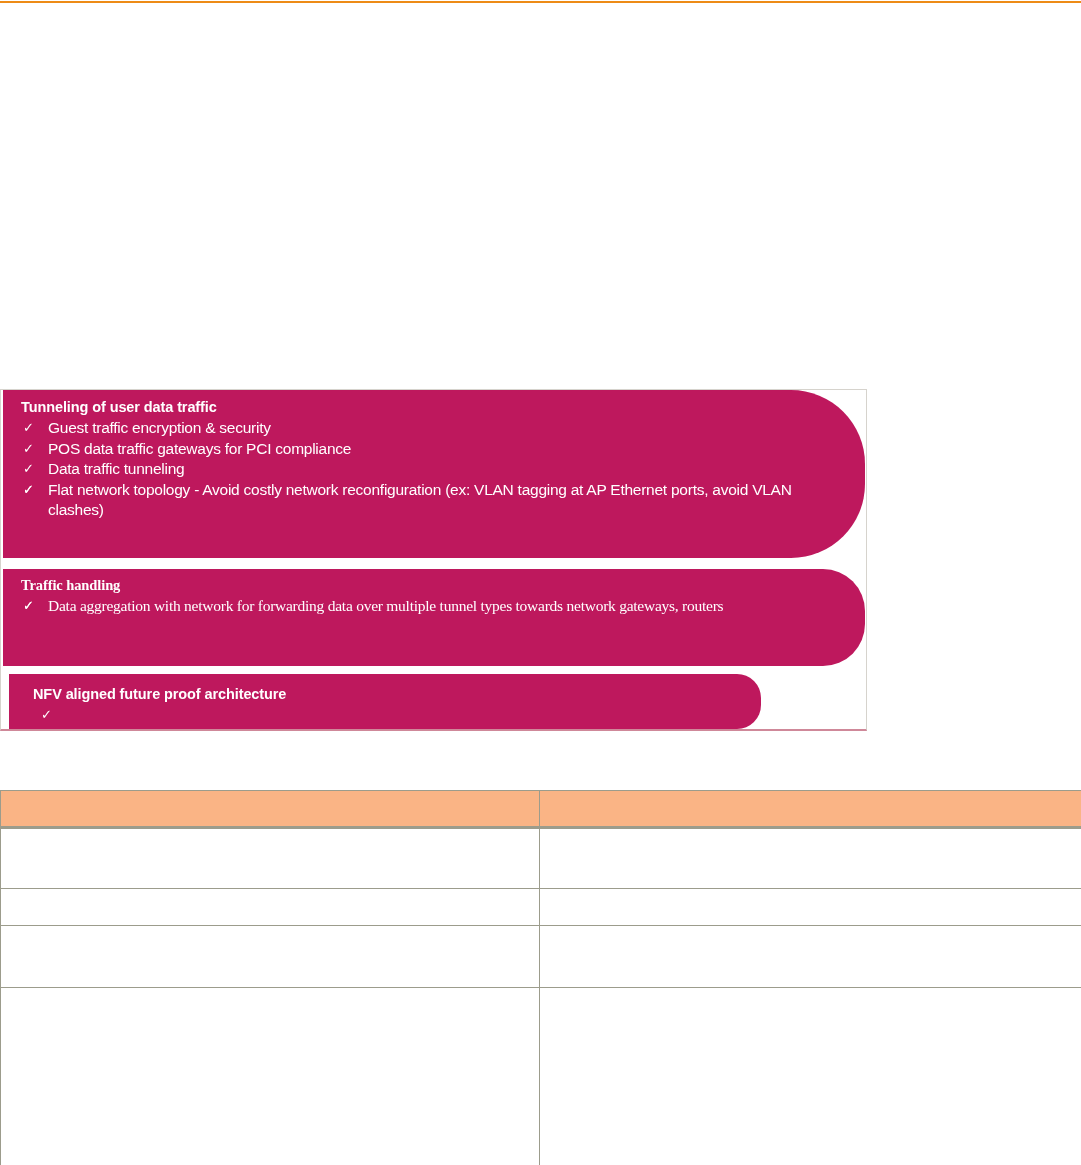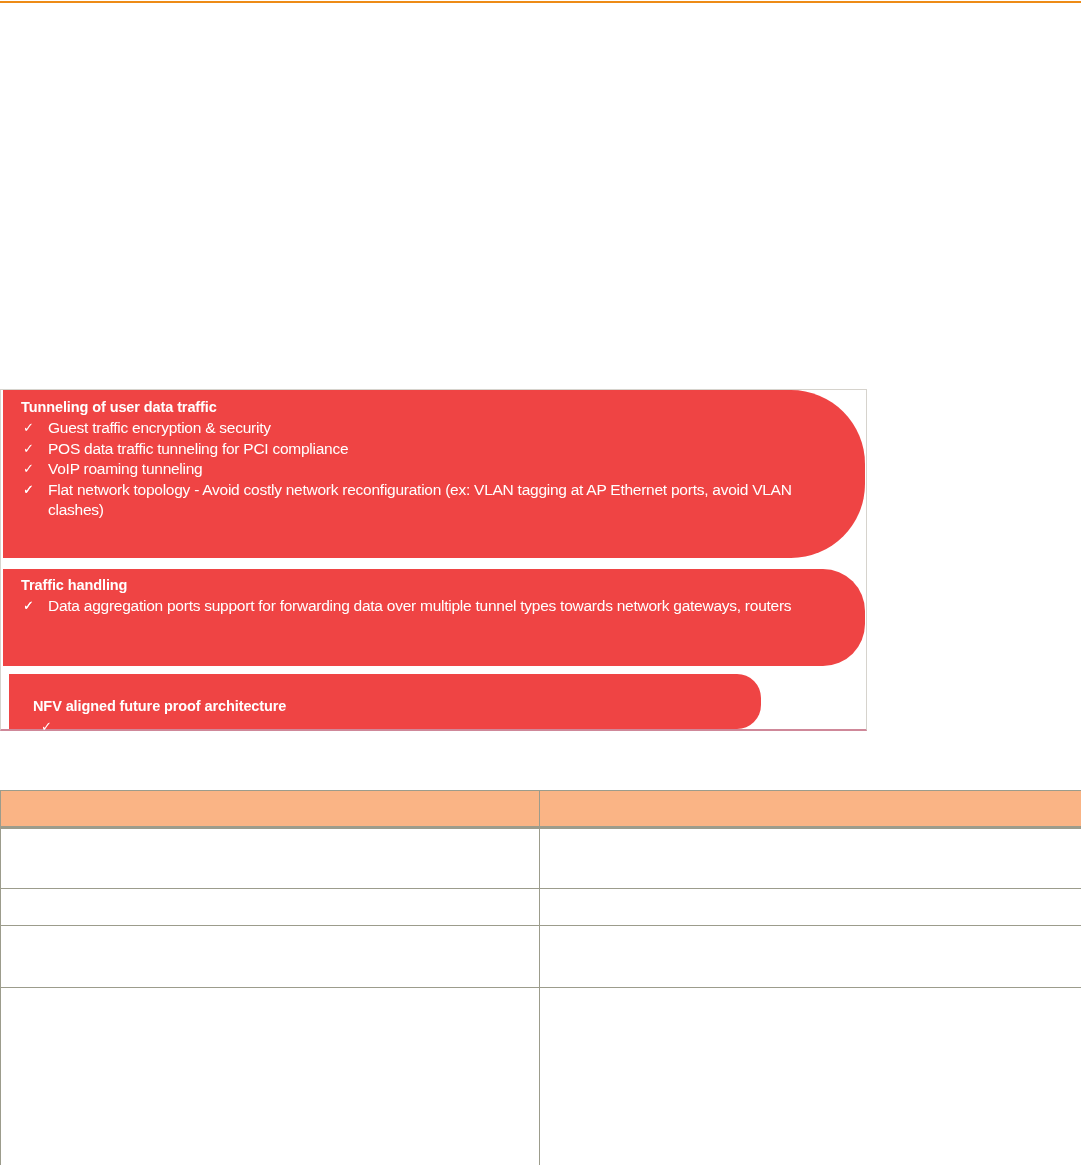--- a/index.html
+++ b/index.html
@@ -33,48 +33,49 @@
     top: 389px;
     width: 867px;
     height: 342px;
     border: 1px solid #d6d3cd;
     border-bottom: 2px solid #cf8899;
     box-sizing: border-box;
   }
 
   .callout {
     position: absolute;
-    background: #ef4444;
+    background: #be185d;
     color: #ffffff;
     box-sizing: border-box;
   }
 
   #callout-tunneling {
     left: 2px;
     top: 0px;
     width: 862px;
     height: 168px;
     border-radius: 0 74px 74px 0;
     padding: 8px 60px 6px 18px;
   }
   #callout-traffic-handling {
     left: 2px;
     top: 179px;
     width: 862px;
     height: 97px;
     border-radius: 0 42px 42px 0;
     padding: 7px 60px 6px 18px;
+    font-family: Liberation Serif, serif;
   }
   #callout-nfv {
     left: 8px;
     top: 284px;
     width: 752px;
     height: 55px;
     border-radius: 0 24px 24px 0;
-    padding: 23px 60px 6px 24px;
+    padding: 11px 60px 6px 24px;
   }
 
   .callout-title {
     font-size: 14.5px;
     font-weight: bold;
     line-height: 19px;
     letter-spacing: -0.1px;
     margin: 0 0 1px 0;
     white-space: nowrap;
   }
@@ -150,45 +151,45 @@
 
   <div class="callout" id="callout-tunneling">
     <div class="callout-title">Tunneling of user data traffic</div>
     <ul class="callout-list">
       <li>
         <span class="check-icon">✓</span>
         <span>Guest traffic encryption &amp; security</span>
       </li>
       <li>
         <span class="check-icon">✓</span>
-        <span>POS data traffic tunneling for PCI compliance</span>
-      </li>
-      <li>
-        <span class="check-icon">✓</span>
-        <span>VoIP roaming tunneling</span>
+        <span>POS data traffic gateways for PCI compliance</span>
+      </li>
+      <li>
+        <span class="check-icon">✓</span>
+        <span>Data traffic tunneling</span>
       </li>
       <li>
         <span class="check-icon">✓</span>
       </li>
       <li>
         <span class="check-icon">✓</span>
         <span>Flat network topology - Avoid costly network reconfiguration (ex: VLAN tagging at AP Ethernet ports, avoid VLAN clashes)</span>
       </li>
     </ul>
   </div>
 
   <div class="callout" id="callout-traffic-handling">
     <div class="callout-title">Traffic handling</div>
     <ul class="callout-list">
       <li>
         <span class="check-icon">✓</span>
       </li>
       <li>
         <span class="check-icon">✓</span>
-        <span>Data aggregation ports support for forwarding data over multiple tunnel types towards network gateways, routers</span>
+        <span>Data aggregation with network for forwarding data over multiple tunnel types towards network gateways, routers</span>
       </li>
     </ul>
   </div>
 
   <div class="callout" id="callout-nfv">
     <div class="callout-title">NFV aligned future proof architecture</div>
     <ul class="callout-list">
       <li>
         <span class="check-icon">✓</span>
       </li>

